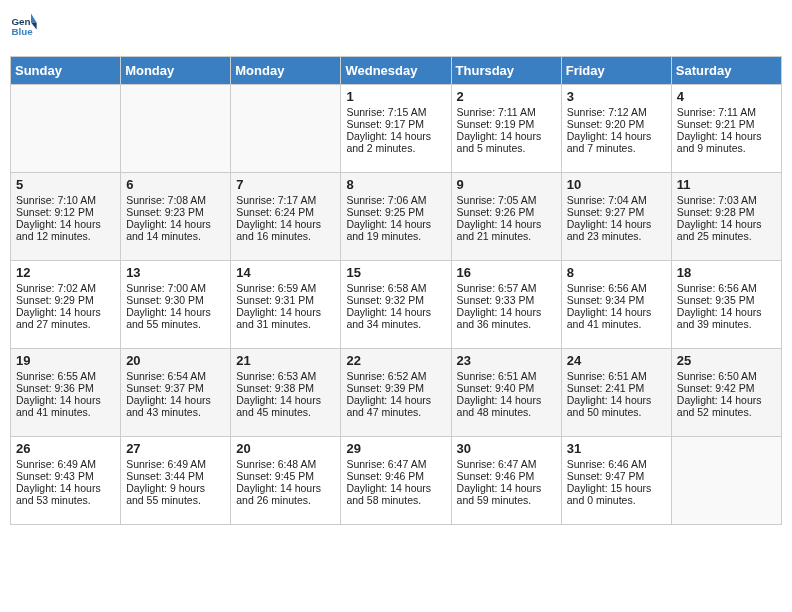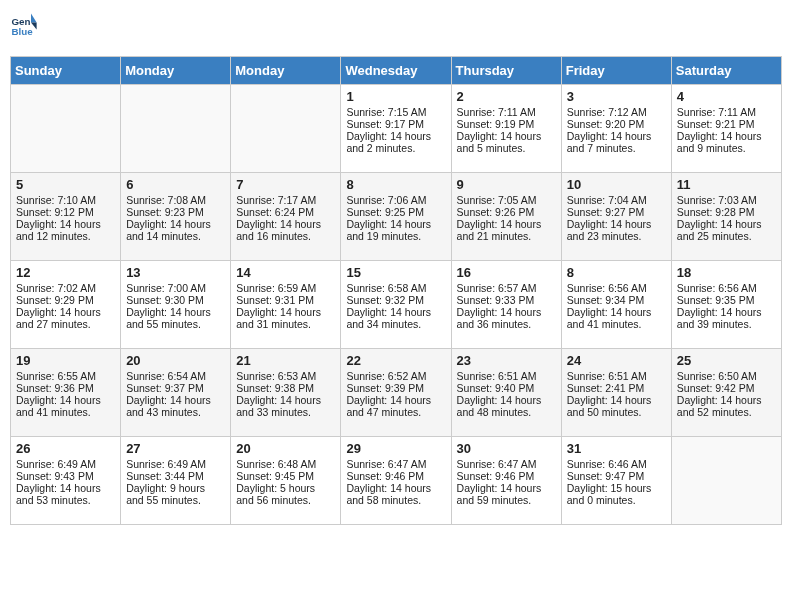--- a/index.html
+++ b/index.html
@@ -238,21 +238,21 @@
         <td>
           <span class="day-num">20</span>
           <div>Sunrise: 6:54 AM</div>
           <div>Sunset: 9:37 PM</div>
           <div>Daylight: 14 hours and 43 minutes.</div>
         </td>
         <td>
           <span class="day-num">21</span>
           <div>Sunrise: 6:53 AM</div>
           <div>Sunset: 9:38 PM</div>
-          <div>Daylight: 14 hours and 33 minutes.</div>
+          <div>Daylight: 14 hours and 45 minutes.</div>
         </td>
         <td>
           <span class="day-num">22</span>
           <div>Sunrise: 6:52 AM</div>
           <div>Sunset: 9:39 PM</div>
           <div>Daylight: 14 hours and 47 minutes.</div>
         </td>
         <td>
           <span class="day-num">23</span>
           <div>Sunrise: 6:51 AM</div>
@@ -282,21 +282,21 @@
         <td>
           <span class="day-num">27</span>
           <div>Sunrise: 6:49 AM</div>
           <div>Sunset: 3:44 PM</div>
           <div>Daylight: 9 hours and 55 minutes.</div>
         </td>
         <td>
           <span class="day-num">20</span>
           <div>Sunrise: 6:48 AM</div>
           <div>Sunset: 9:45 PM</div>
-          <div>Daylight: 5 hours and 56 minutes.</div>
+          <div>Daylight: 14 hours and 26 minutes.</div>
         </td>
         <td>
           <span class="day-num">29</span>
           <div>Sunrise: 6:47 AM</div>
           <div>Sunset: 9:46 PM</div>
           <div>Daylight: 14 hours and 58 minutes.</div>
         </td>
         <td>
           <span class="day-num">30</span>
           <div>Sunrise: 6:47 AM</div>

